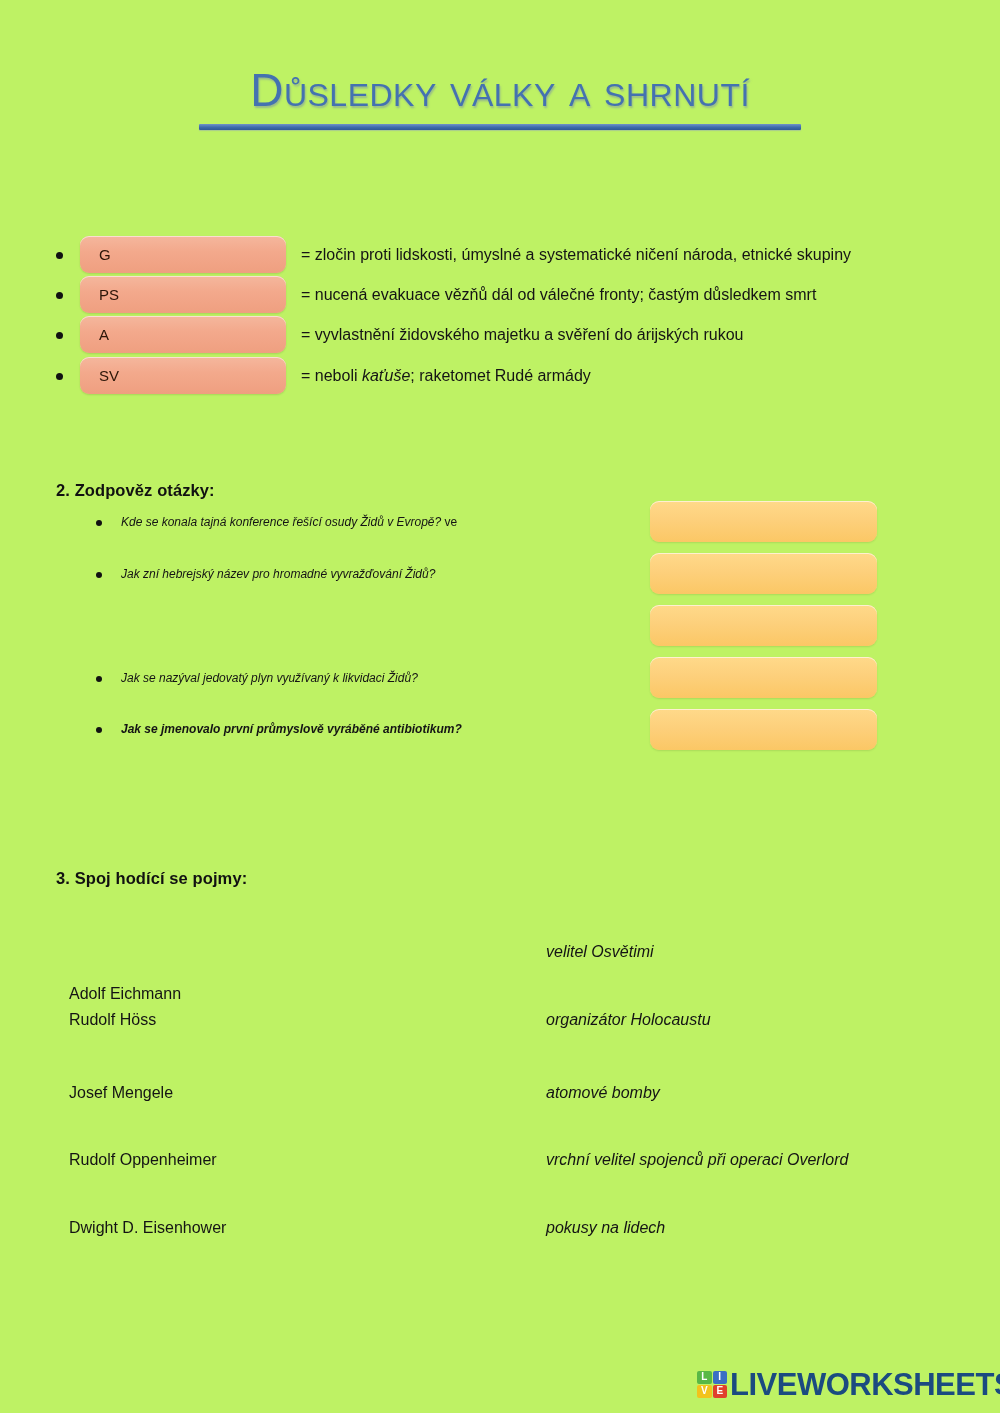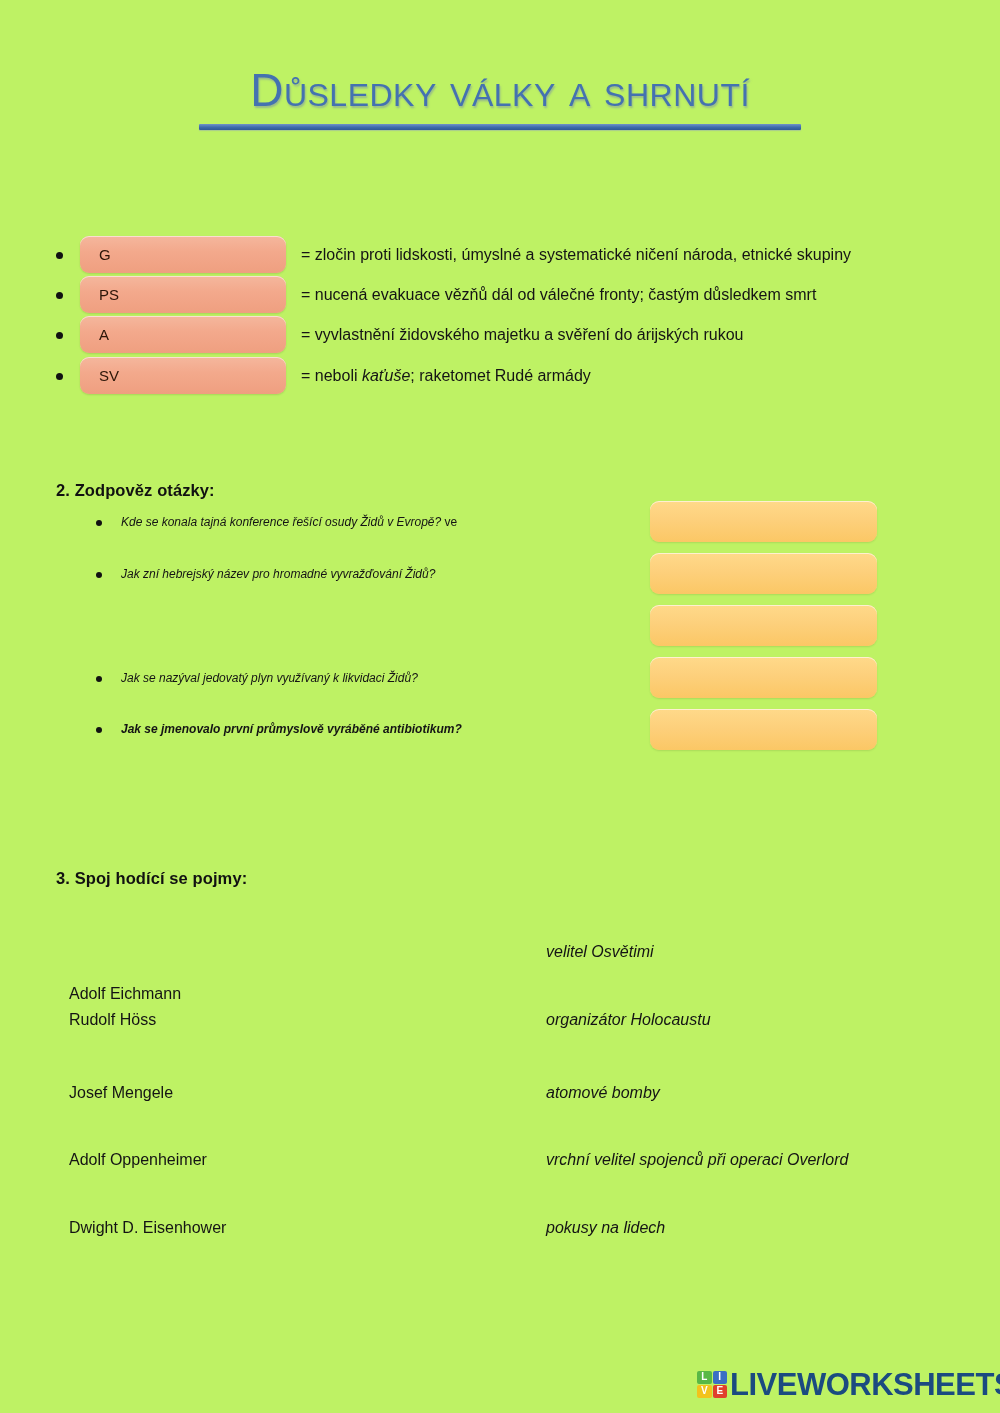--- a/index.html
+++ b/index.html
@@ -266,21 +266,21 @@
   <div class="answer-box" style="top:553px;"></div>
   <div class="answer-box" style="top:605px;"></div>
   <div class="answer-box" style="top:657px;"></div>
   <div class="answer-box" style="top:709px;"></div>
 
   <div class="sec-heading" id="sec3-heading">3. Spoj hodící se pojmy:</div>
 
   <div class="match-left" style="top:941px;margin-top:42px;">Adolf Eichmann</div>
   <div class="match-left" style="top:1009px;">Rudolf Höss</div>
   <div class="match-left" style="top:1082px;">Josef Mengele</div>
-  <div class="match-left" style="top:1149px;">Adolf Oppenheimer</div>
+  <div class="match-left" style="top:1149px;">Rudolf Oppenheimer</div>
   <div class="match-left" style="top:1217px;">Dwight D. Eisenhower</div>
 
   <div class="match-right" style="top:941px;">velitel Osvětimi</div>
   <div class="match-right" style="top:1009px;">organizátor Holocaustu</div>
   <div class="match-right" style="top:1082px;">atomové bomby</div>
   <div class="match-right" style="top:1149px;">vrchní velitel spojenců při operaci Overlord</div>
   <div class="match-right" style="top:1217px;">pokusy na lidech</div>
 
   <div class="lw-logo">
     <div class="lw-mark">

